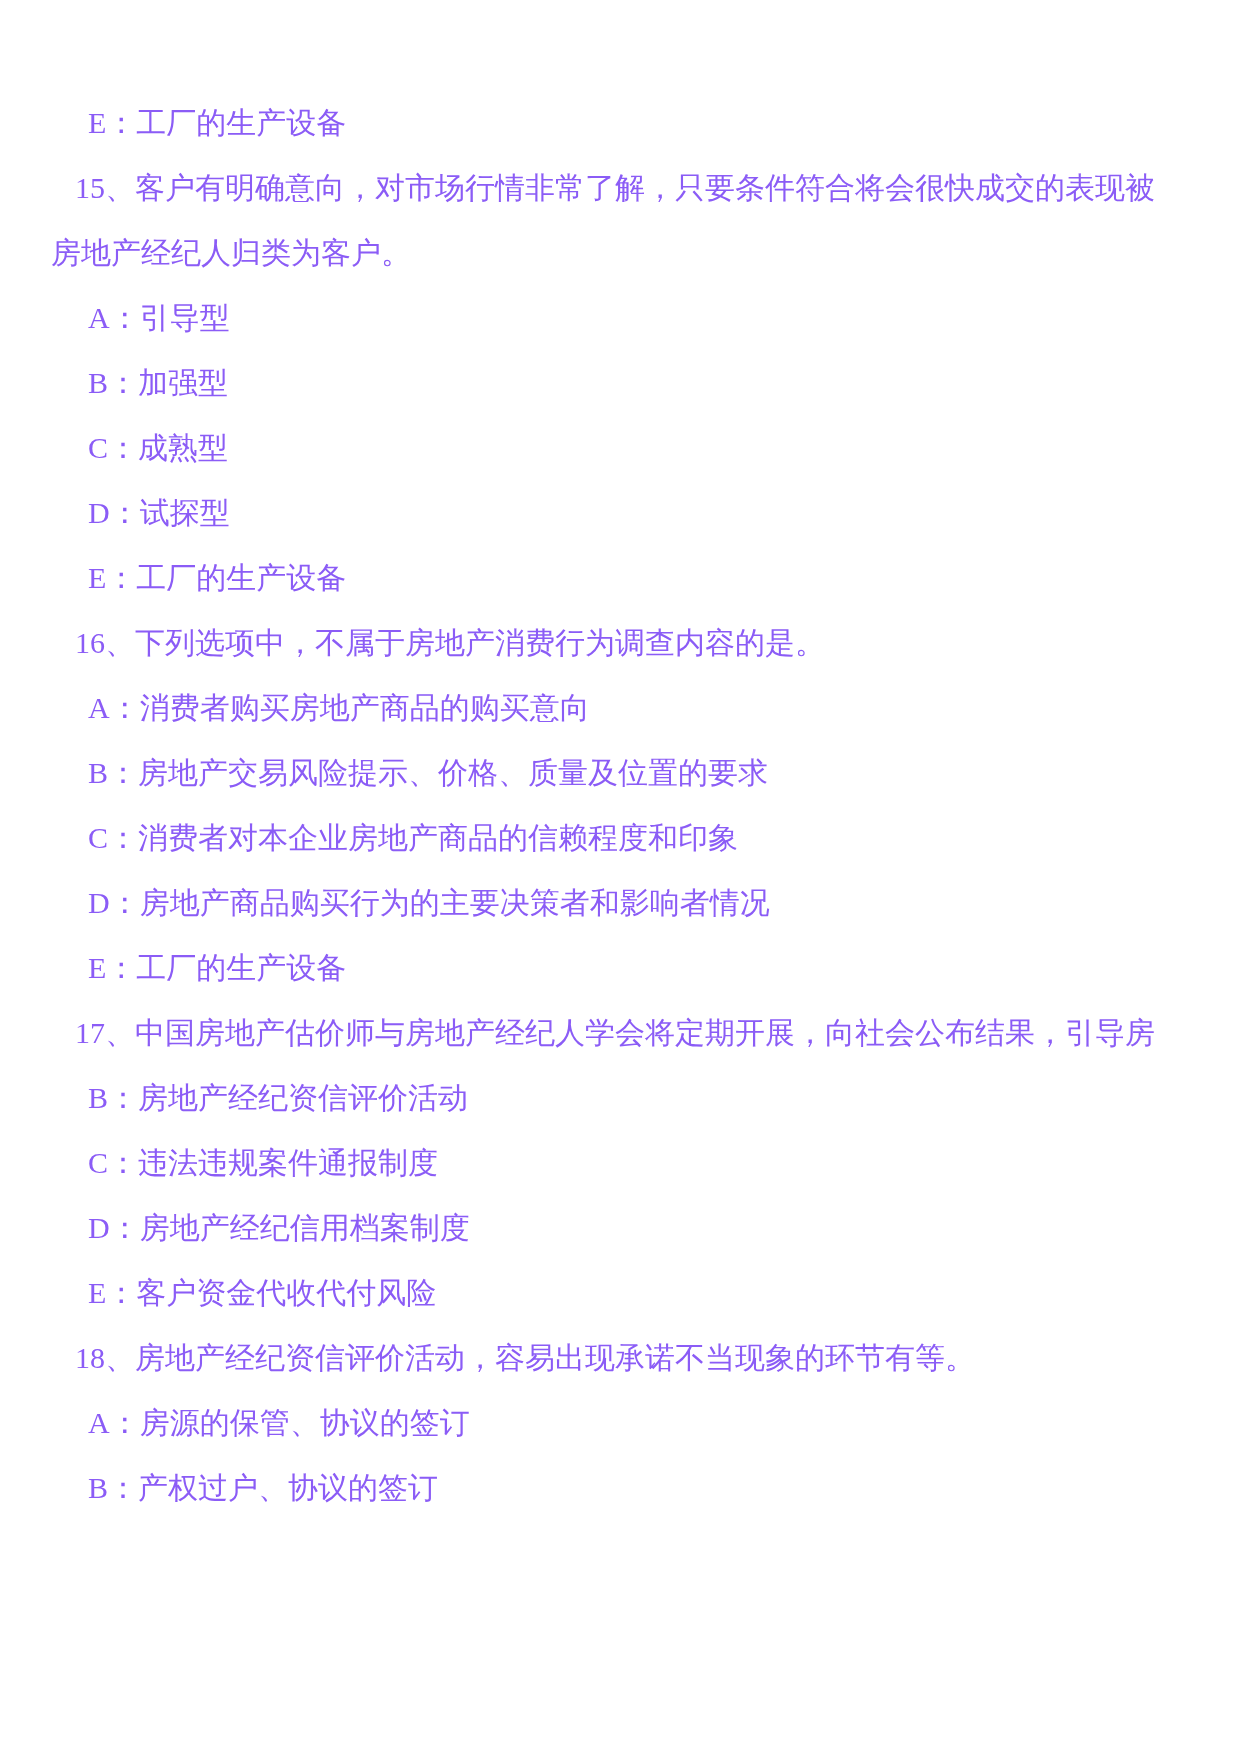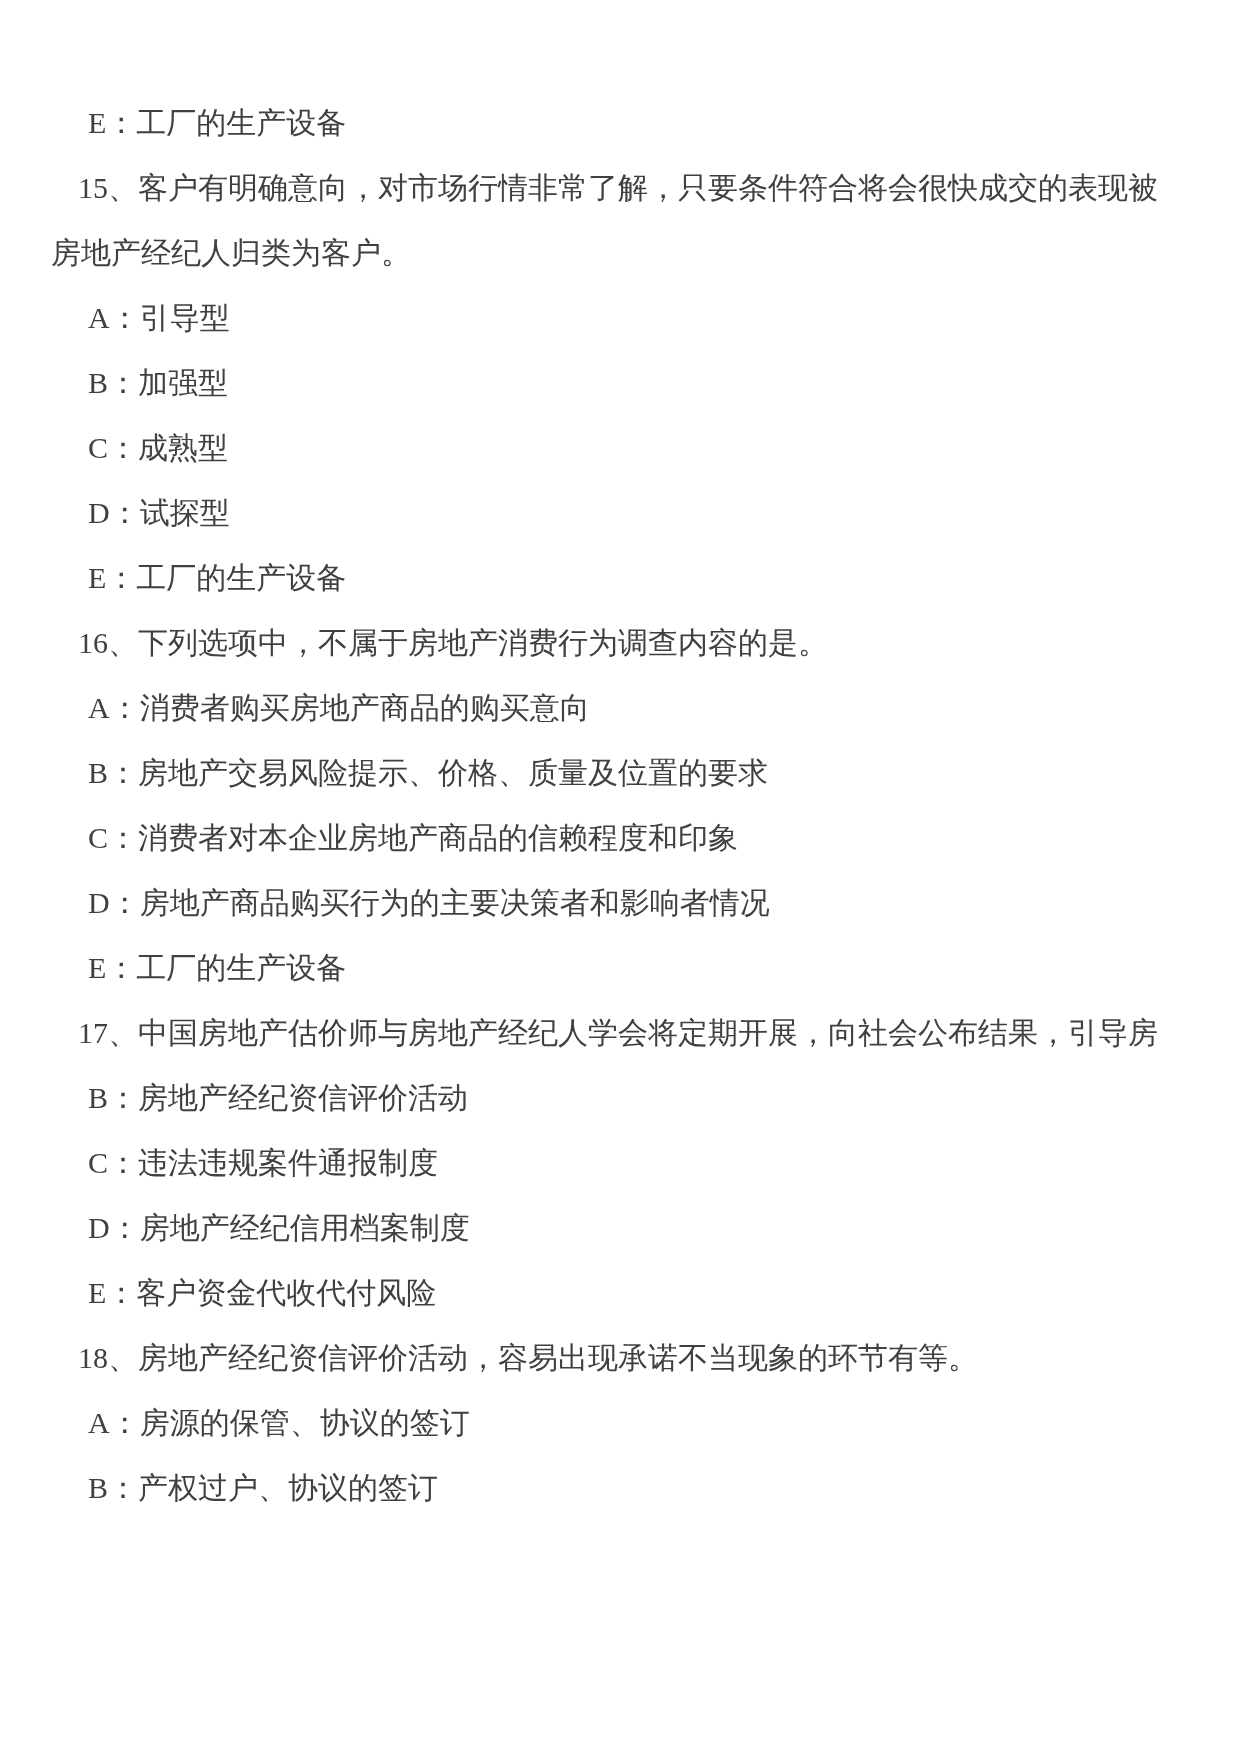--- a/index.html
+++ b/index.html
@@ -9,29 +9,29 @@
   }
   .page {
     position: relative;
     width: 1240px;
     height: 1753px;
     background: #ffffff;
     box-sizing: border-box;
     padding-top: 90px;
     font-family: "Liberation Serif", "DejaVu Serif", serif;
     font-size: 30px;
-    color: #404040;
+    color: #8b5cf6;
     overflow: hidden;
   }
   .line {
     height: 65px;
     line-height: 65px;
     white-space: nowrap;
   }
-  .line.question { padding-left: 38px; margin-left: 40px; }
+  .line.question { padding-left: 75px; }
   .line.continuation { padding-left: 51px; }
   .line.option { padding-left: 88px; }
   .line span { display: inline; }
 </style>
 </head>
 <body>
 
 <div class="page">
     <div class="line option"><span>E：</span><span>工厂的生产设备</span></div>
     <div class="line question"><span>15、</span><span>客户有明确意向，对市场行情非常了解，只要条件符合将会很快成交的表现被</span></div>

